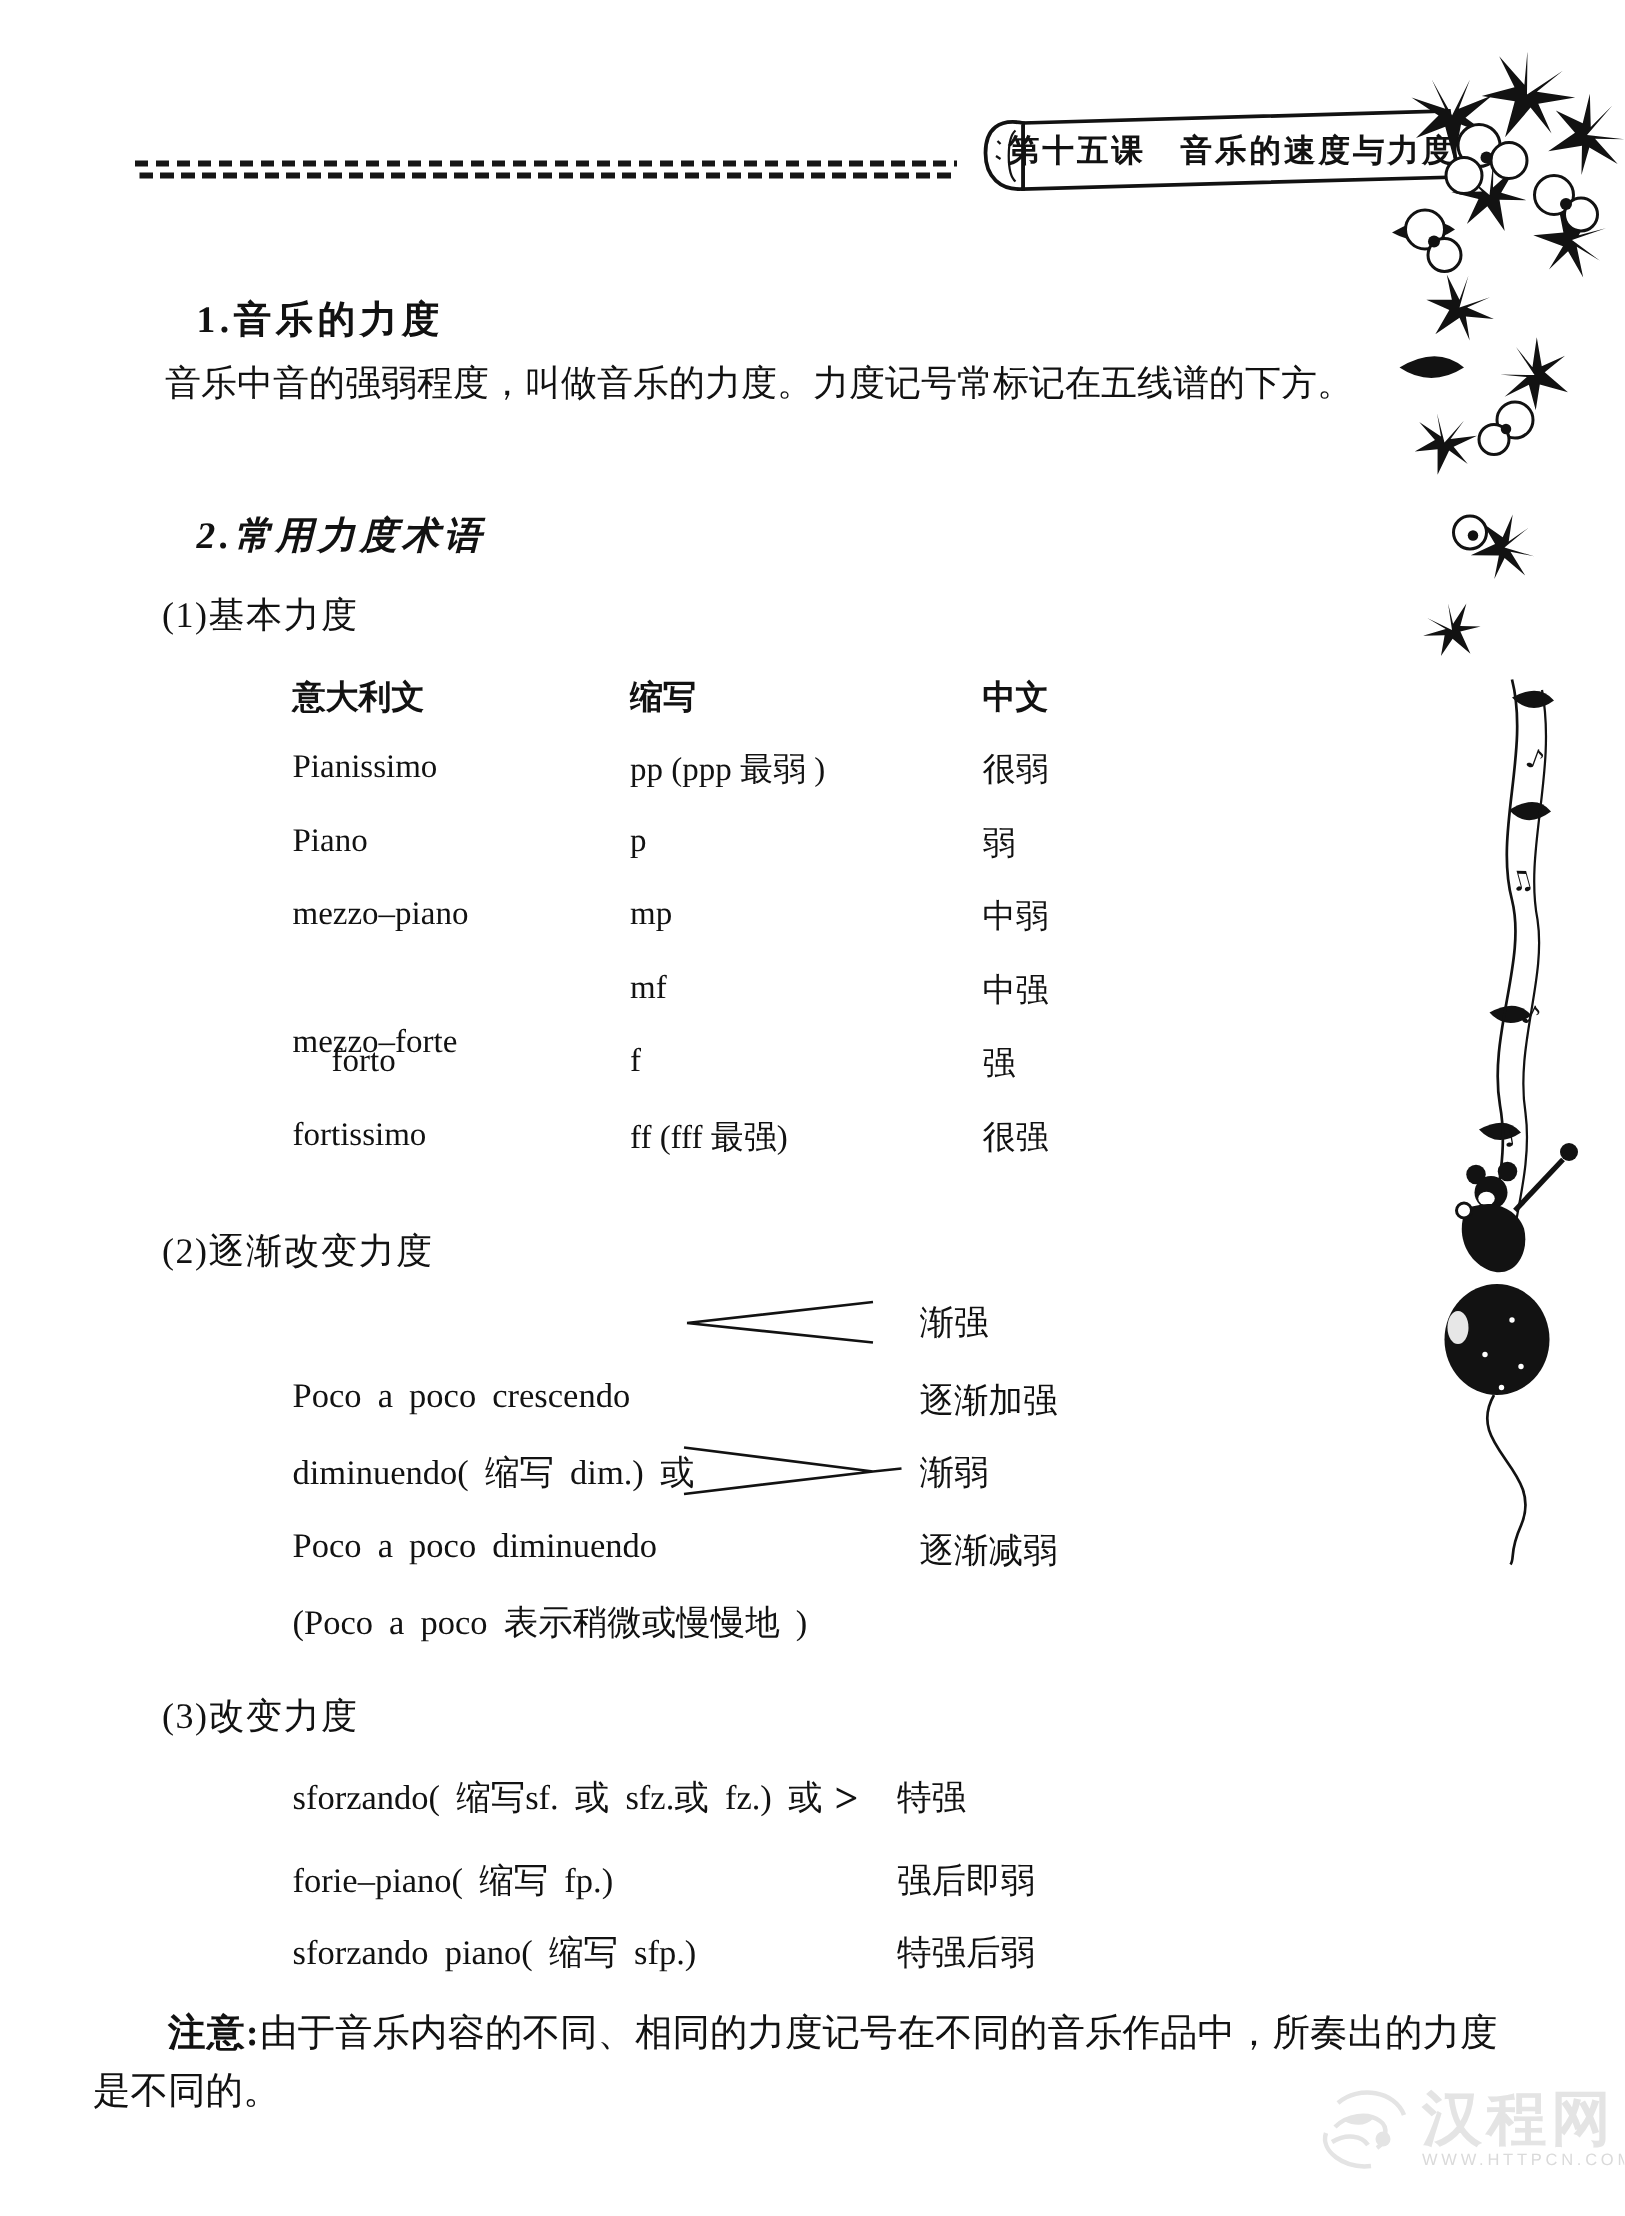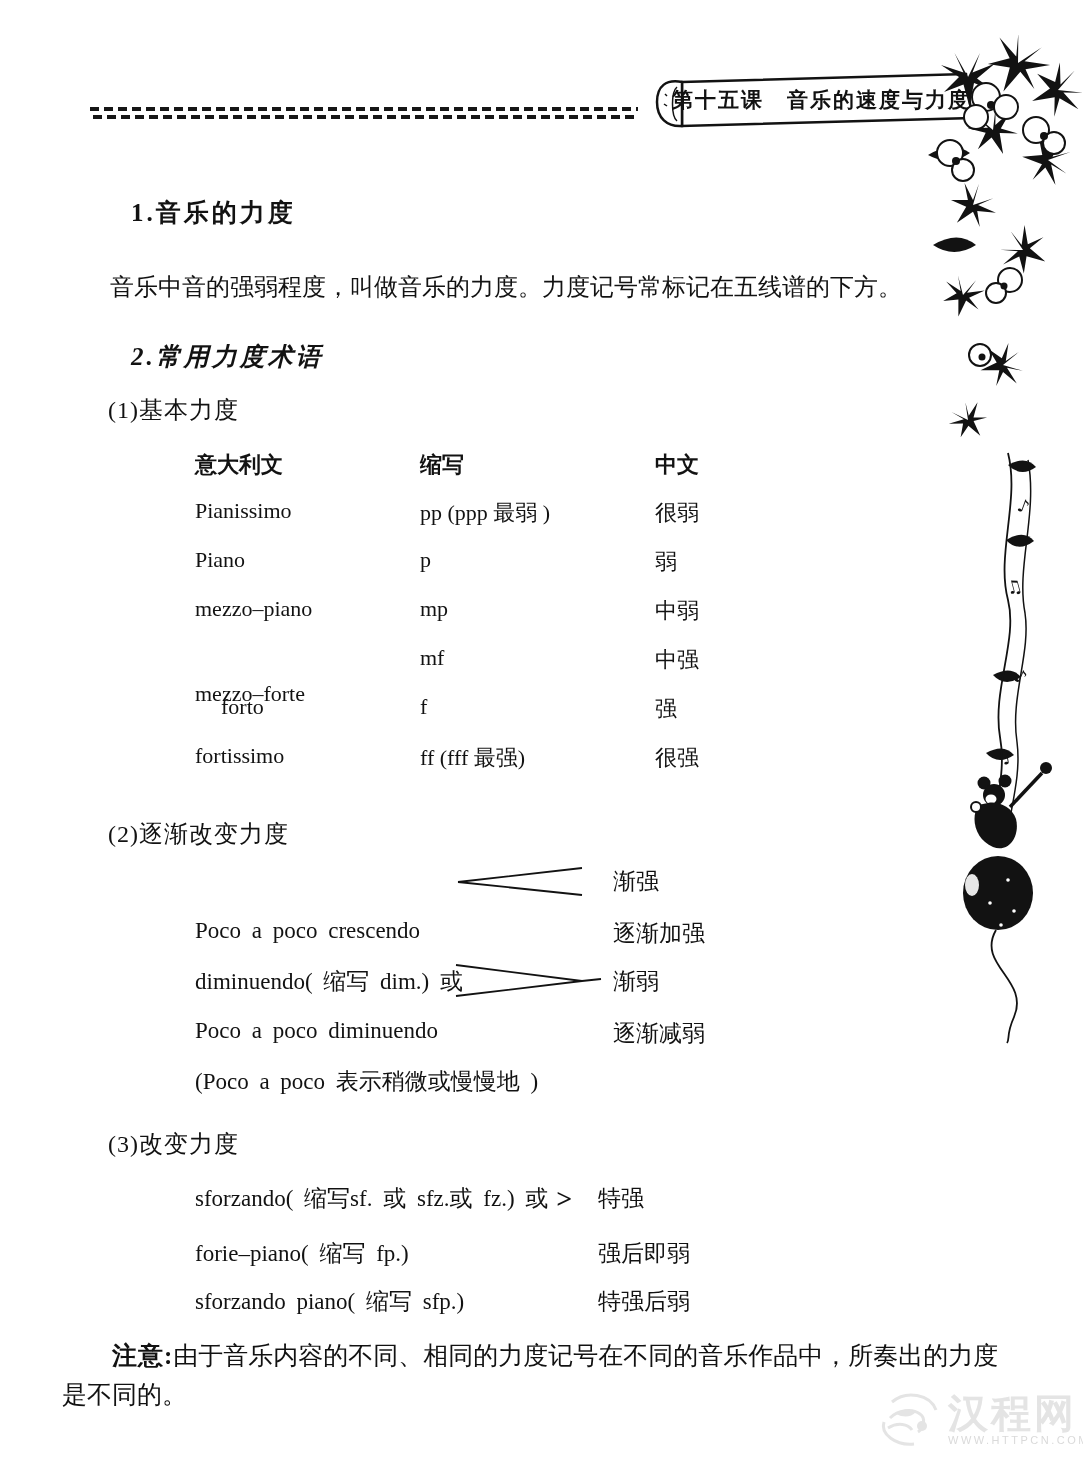--- a/index.html
+++ b/index.html
@@ -38,21 +38,20 @@
   }
   .h-kai{
     left:108px;font-size:25px;font-weight:bold;letter-spacing:3px;white-space:nowrap;margin-left:23px;
   }
   .h-sub{
     left:108px;font-size:24px;font-weight:normal;letter-spacing:1px;white-space:nowrap;
   }
   .para{
     left:62px;font-size:24px;line-height:37px;text-indent:2em;
     text-align:justify;
-    margin-top:31px;
   }
   .cell{font-size:22px;white-space:nowrap;}
   .c1{left:195px;}
   .c2{left:420px;}
   .c3{left:655px;}
   .term{left:195px;font-size:23px;white-space:nowrap;word-spacing:5px;}
   .mean2{left:613px;font-size:23px;white-space:nowrap;}
   .mean3{left:598px;font-size:23px;white-space:nowrap;}
   .accent{font-size:28px;font-weight:bold;vertical-align:-2px;padding-left:8px;}
 

